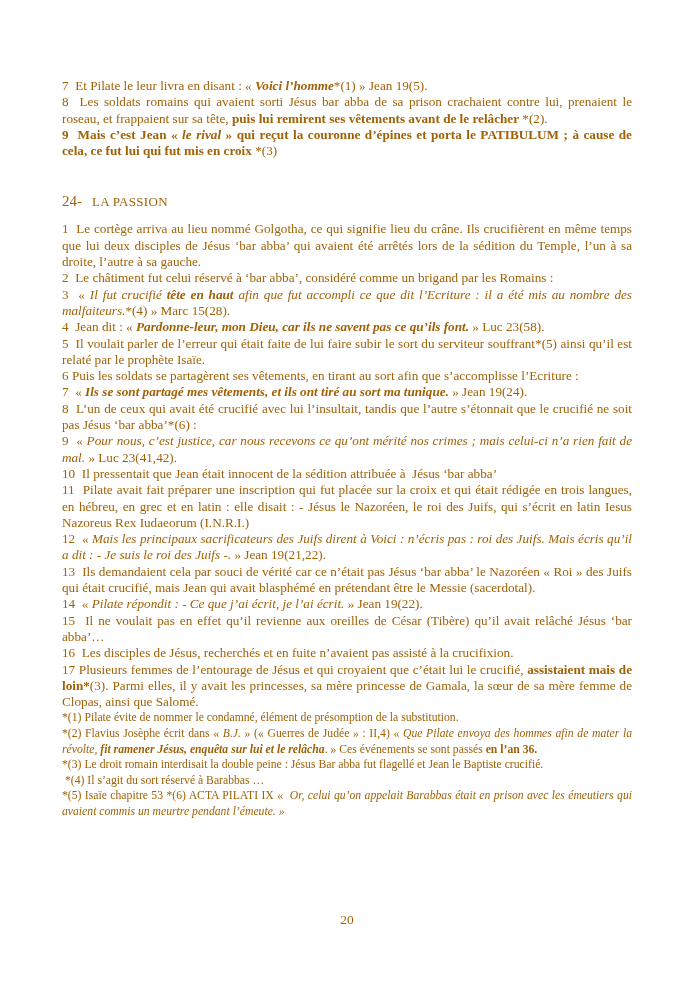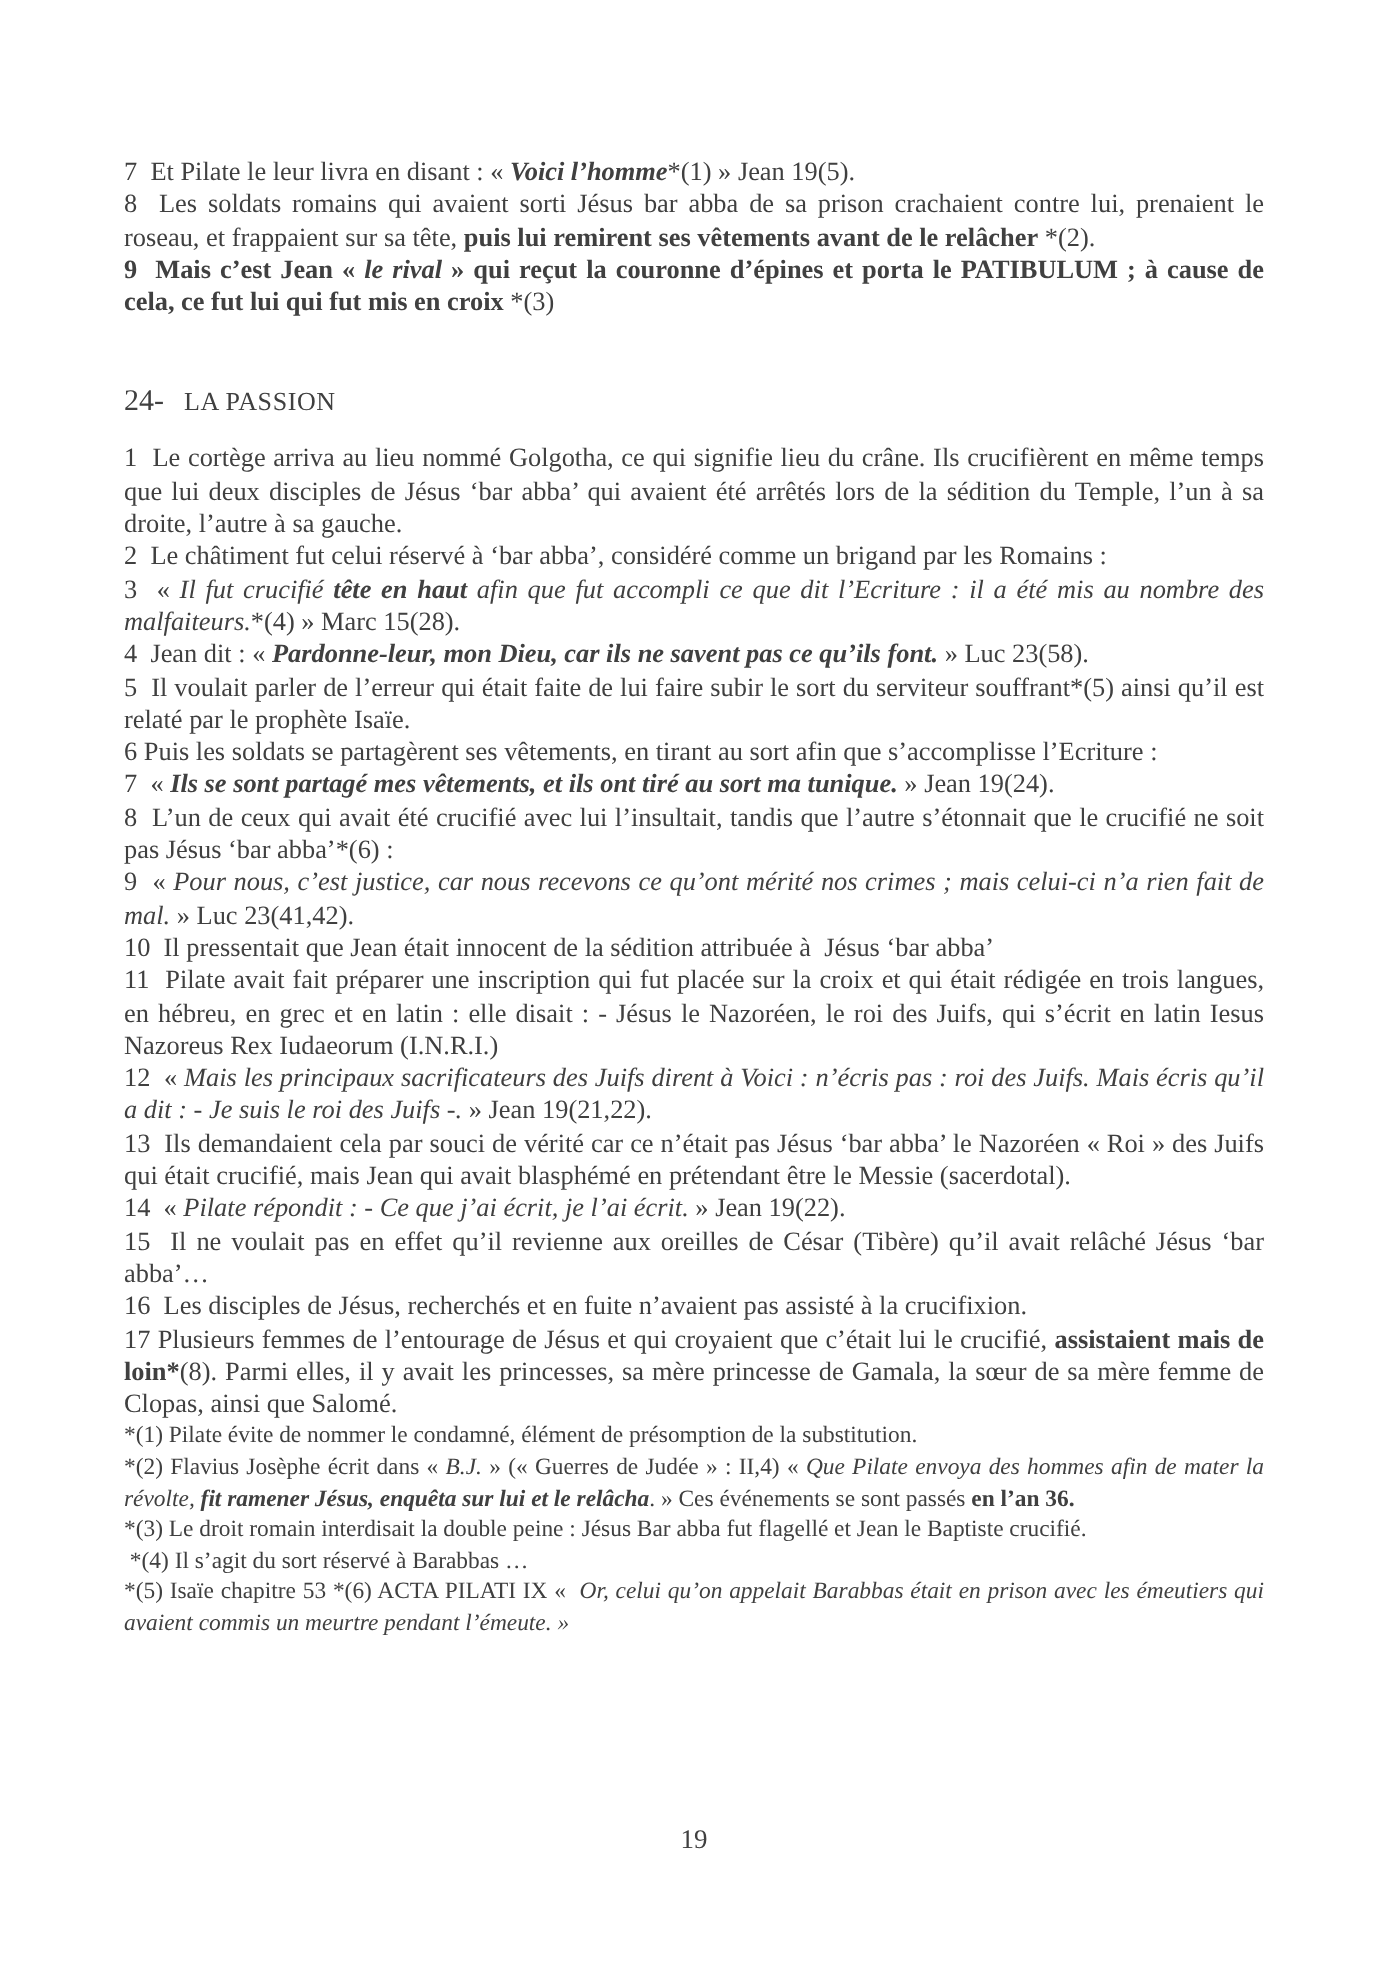--- a/index.html
+++ b/index.html
@@ -1,21 +1,21 @@
 <!DOCTYPE html>
 <html><head>
 <meta charset="utf-8">
 <style>
   html,body{margin:0;padding:0;background:#888;}
   .page{
     position:relative;
     width:694px;height:982px;
     background:#ffffff;
     font-family:"Liberation Serif", serif;
-    color:#404040;
+    color:#a16207;
     overflow:hidden;
     margin:0 auto;
   }
   .text-column{
     position:absolute;
     left:62px;top:78px;
     width:570px;
   }
   .para{
     margin:0;
@@ -73,27 +73,27 @@
       <p class="para"><span class="r">7&nbsp; « </span><span class="bi">Ils se sont partagé mes vêtements, et ils ont tiré au sort ma tunique.</span><span class="r"> » Jean 19(24).</span></p>
       <p class="para"><span class="r">8&nbsp; L’un de ceux qui avait été crucifié avec lui l’insultait, tandis que l’autre s’étonnait que le crucifié ne soit pas Jésus ‘bar abba’*(6) :</span></p>
       <p class="para"><span class="r">9&nbsp; « </span><span class="i">Pour nous, c’est justice, car nous recevons ce qu’ont mérité nos crimes ; mais celui-ci n’a rien fait de mal.</span><span class="r"> » Luc 23(41,42).</span></p>
       <p class="para"><span class="r">10&nbsp; Il pressentait que Jean était innocent de la sédition attribuée à&nbsp; Jésus ‘bar abba’</span></p>
       <p class="para"><span class="r">11&nbsp; Pilate avait fait préparer une inscription qui fut placée sur la croix et qui était rédigée en trois langues, en hébreu, en grec et en latin : elle disait : - Jésus le Nazoréen, le roi des Juifs, qui s’écrit en latin Iesus Nazoreus Rex Iudaeorum (I.N.R.I.)</span></p>
       <p class="para"><span class="r">12&nbsp; « </span><span class="i">Mais les principaux sacrificateurs des Juifs dirent à Voici : n’écris pas : roi des Juifs. Mais écris qu’il a dit : - Je suis le roi des Juifs -.</span><span class="r"> » Jean 19(21,22).</span></p>
       <p class="para"><span class="r">13&nbsp; Ils demandaient cela par souci de vérité car ce n’était pas Jésus ‘bar abba’ le Nazoréen « Roi » des Juifs qui était crucifié, mais Jean qui avait blasphémé en prétendant être le Messie (sacerdotal).</span></p>
       <p class="para"><span class="r">14&nbsp; « </span><span class="i">Pilate répondit : - Ce que j’ai écrit, je l’ai écrit.</span><span class="r"> » Jean 19(22).</span></p>
       <p class="para"><span class="r">15&nbsp; Il ne voulait pas en effet qu’il revienne aux oreilles de César (Tibère) qu’il avait relâché Jésus ‘bar abba’…</span></p>
       <p class="para"><span class="r">16&nbsp; Les disciples de Jésus, recherchés et en fuite n’avaient pas assisté à la crucifixion.</span></p>
-      <p class="para"><span class="r">17 Plusieurs femmes de l’entourage de Jésus et qui croyaient que c’était lui le crucifié, </span><span class="b">assistaient mais de loin*</span><span class="r">(8). Parmi elles, il y avait les princesses, sa mère princesse de Gamala, la sœur de sa mère femme de Clopas, ainsi que Salomé.</span></p>
+      <p class="para"><span class="r">17 Plusieurs femmes de l’entourage de Jésus et qui croyaient que c’était lui le crucifié, </span><span class="b">assistaient mais de loin*</span><span class="r">(3). Parmi elles, il y avait les princesses, sa mère princesse de Gamala, la sœur de sa mère femme de Clopas, ainsi que Salomé.</span></p>
     </div>
 
     <div class="footnotes">
       <p class="fnote"><span class="r">*(1) Pilate évite de nommer le condamné, élément de présomption de la substitution.</span></p>
       <p class="fnote"><span class="r">*(2) Flavius Josèphe écrit dans « </span><span class="i">B.J.</span><span class="r"> » (« Guerres de Judée » : II,4) « </span><span class="i">Que Pilate envoya des hommes afin de mater la révolte, </span><span class="bi">fit ramener Jésus, enquêta sur lui et le relâcha</span><span class="r">. » Ces événements se sont passés </span><span class="b">en l’an 36.</span></p>
       <p class="fnote"><span class="r">*(3) Le droit romain interdisait la double peine : Jésus Bar abba fut flagellé et Jean le Baptiste crucifié.</span></p>
       <p class="fnote"><span class="r">&nbsp;*(4) Il s’agit du sort réservé à Barabbas …</span></p>
       <p class="fnote"><span class="r">*(5) Isaïe chapitre 53 *(6) ACTA PILATI IX «&nbsp; </span><span class="i">Or, celui qu’on appelait Barabbas était en prison avec les émeutiers qui avaient commis un meurtre pendant l’émeute. »</span></p>
     </div>
 
   </div>
 
-  <div class="page-number">19</div>
+  <div class="page-number">20</div>
 </div>
 
 </body></html>

